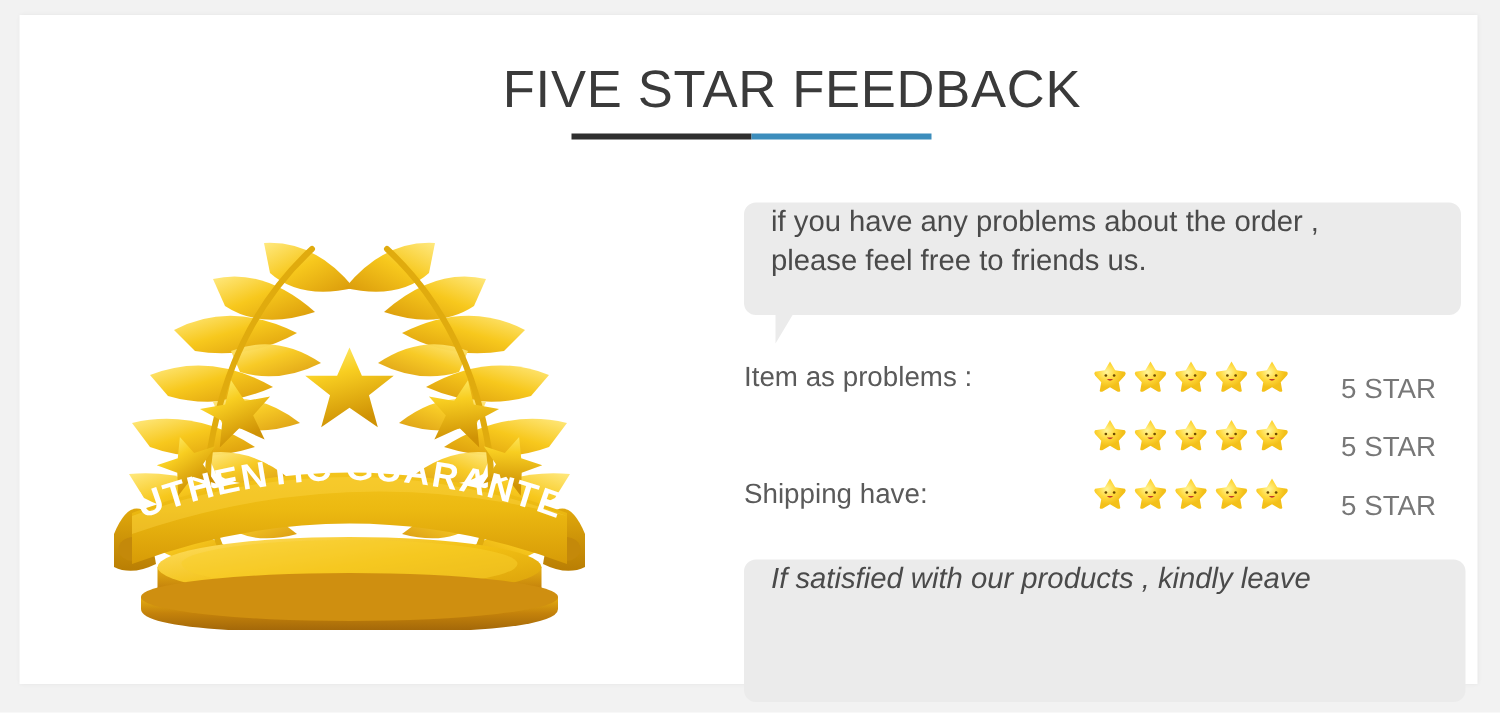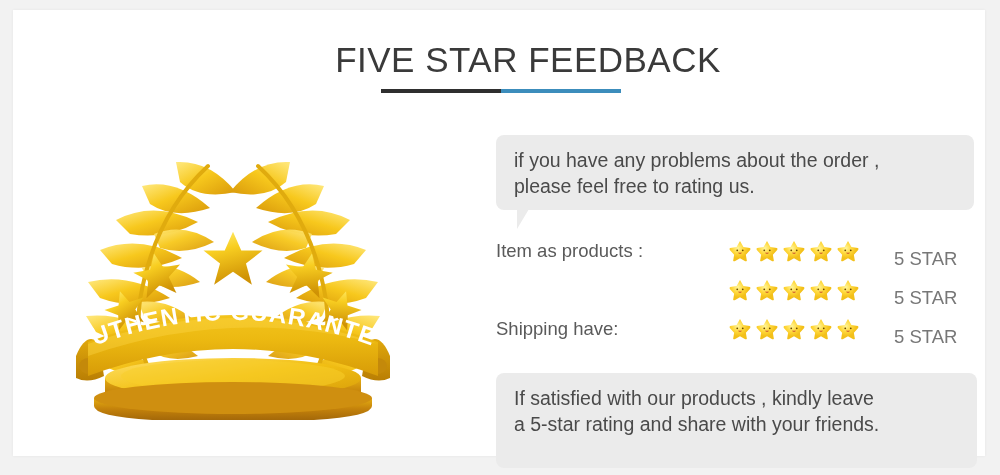--- a/index.html
+++ b/index.html
@@ -79,21 +79,21 @@
     height: 320px;
   }
 
   .bubble {
     position: absolute;
     background: #ebebeb;
     border-radius: 8px;
     color: #4a4a4a;
     font-size: 19.5px;
     line-height: 26px;
-    padding: 12px 18px 13px 18px;
+    padding: 0 18px 13px 18px;
     box-sizing: border-box;
     white-space: nowrap;
   }
   #bubble-top {
     left: 17px;
     top: 12px;
     width: 478px;
     height: 75px;
   }
   #bubble-top .tail {
@@ -103,20 +103,21 @@
     width: 0;
     height: 0;
     border-left: 12px solid #ebebeb;
     border-bottom: 20px solid transparent;
   }
   #bubble-bottom {
     left: 17px;
     top: 250px;
     width: 481px;
     height: 95px;
+    font-style: italic;
   }
   .bubble-line { display: block; }
 
   
   #ratings {
     position: absolute;
     left: 0;
     top: 108px;
     width: 500px;
   }
@@ -284,28 +285,28 @@
           <textPath href="#ribbonPath" startOffset="50%" text-anchor="middle">AUTHENTIC GUARANTEE</textPath>
         </text>
       </g>
     </svg>
   </div>
 
   <div id="right-col">
 
     <div class="bubble" id="bubble-top">
       <span class="bubble-line">if you have any problems about the order ,</span>
-      <span class="bubble-line">please feel free to rating us.</span>
+      <span class="bubble-line">please feel free to friends us.</span>
       <span class="tail"></span>
     </div>
 
     <div id="ratings">
 
       <div class="rating-row">
-        <span class="rating-label">Item as products :</span>
+        <span class="rating-label">Item as problems :</span>
         <span class="rating-stars">
           <svg width="22" height="22" viewBox="0 0 32 32">
               <defs>
                 <radialGradient id="sg1" cx="40%" cy="35%">
                   <stop offset="0%" stop-color="#fff59a"></stop>
                   <stop offset="55%" stop-color="#ffd83b"></stop>
                   <stop offset="100%" stop-color="#f3c01a"></stop>
                 </radialGradient>
               </defs>
               <path d="M16 1.5 L21 10 L30.5 11.5 Q32 13 30.5 15 L24.5 21.5 L26 30 Q25 31.5 23 30.5 L16 26.5 L9 30.5 Q7 31.5 6 30 L7.5 21.5 L1.5 15 Q0 13 1.5 11.5 L11 10 Z" fill="url(#sg1)"></path>
@@ -411,17 +412,16 @@
               <path d="M13 18.5 Q16 21.5 19 18.5 Z" fill="#c0392b"></path>
             </svg>
         </span>
         <span class="rating-value">5 STAR</span>
       </div>
 
     </div>
 
     <div class="bubble" id="bubble-bottom">
       <span class="bubble-line">If satisfied with our products ,  kindly leave</span>
-      <span class="bubble-line">a 5-star rating and share with your friends.</span>
     </div>
 
   </div>
 </div>
 
 </body></html>

